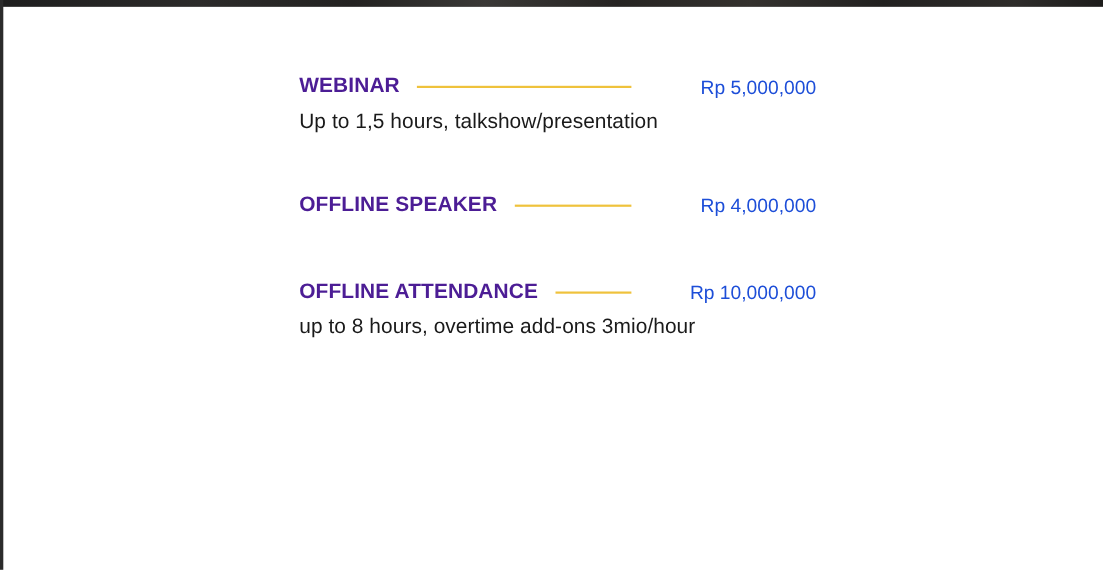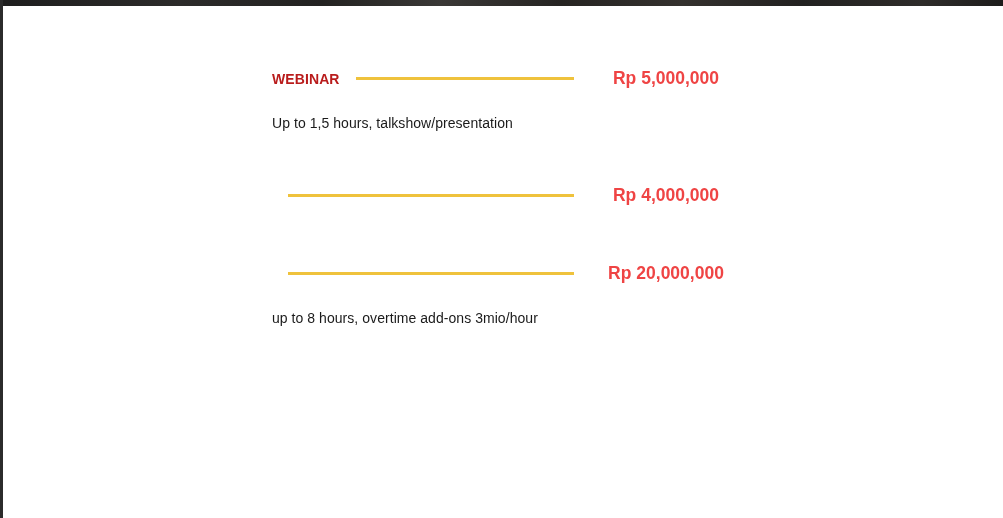--- a/index.html
+++ b/index.html
@@ -57,49 +57,49 @@
   .price-block.block-2 { margin-top: 54px; }
   .price-block.block-3 { margin-top: 57px; }
 
   .price-head {
     display: flex;
     align-items: center;
     width: 470px;
   }
 
   .price-title {
-    font-size: 14px;
+    font-size: 19px;
     font-weight: bold;
-    color: #b91c1c;
+    color: #4c1d95;
     letter-spacing: 0.1px;
     white-space: nowrap;
     flex: 0 0 auto;
   }
 
   .price-rule {
     flex: 1 1 auto;
     height: 2.5px;
     background: #EFC23C;
     margin: 0 16px;
     min-width: 20px;
   }
 
   .price-value {
     font-size: 17.5px;
-    font-weight: bold;
-    color: #ef4444;
+    font-weight: normal;
+    color: #1d4ed8;
     white-space: nowrap;
     flex: 0 0 auto;
     width: 152px;
-    text-align: center;
+    text-align: right;
   }
 
   .price-desc {
-    margin-top: 26px;
-    font-size: 14px;
+    margin-top: 10px;
+    font-size: 19px;
     font-weight: normal;
     color: #1a1a1a;
     letter-spacing: 0.05px;
     white-space: nowrap;
   }
 </style>
 </head>
 <body>
 
 <div id="top-strip"></div>
@@ -111,26 +111,28 @@
     <div class="price-head">
       <span class="price-title">WEBINAR</span>
       <span class="price-rule"></span>
       <span class="price-value">Rp 5,000,000</span>
     </div>
     <div class="price-desc">Up to 1,5 hours, talkshow/presentation</div>
   </div>
 
   <div class="price-block block-2">
     <div class="price-head">
+      <span class="price-title">OFFLINE SPEAKER</span>
       <span class="price-rule"></span>
       <span class="price-value">Rp 4,000,000</span>
     </div>
   </div>
 
   <div class="price-block block-3">
     <div class="price-head">
+      <span class="price-title">OFFLINE ATTENDANCE</span>
       <span class="price-rule"></span>
-      <span class="price-value">Rp 20,000,000</span>
+      <span class="price-value">Rp 10,000,000</span>
     </div>
     <div class="price-desc">up to 8 hours, overtime add-ons 3mio/hour</div>
   </div>
 
 </div>
 
 </body></html>

